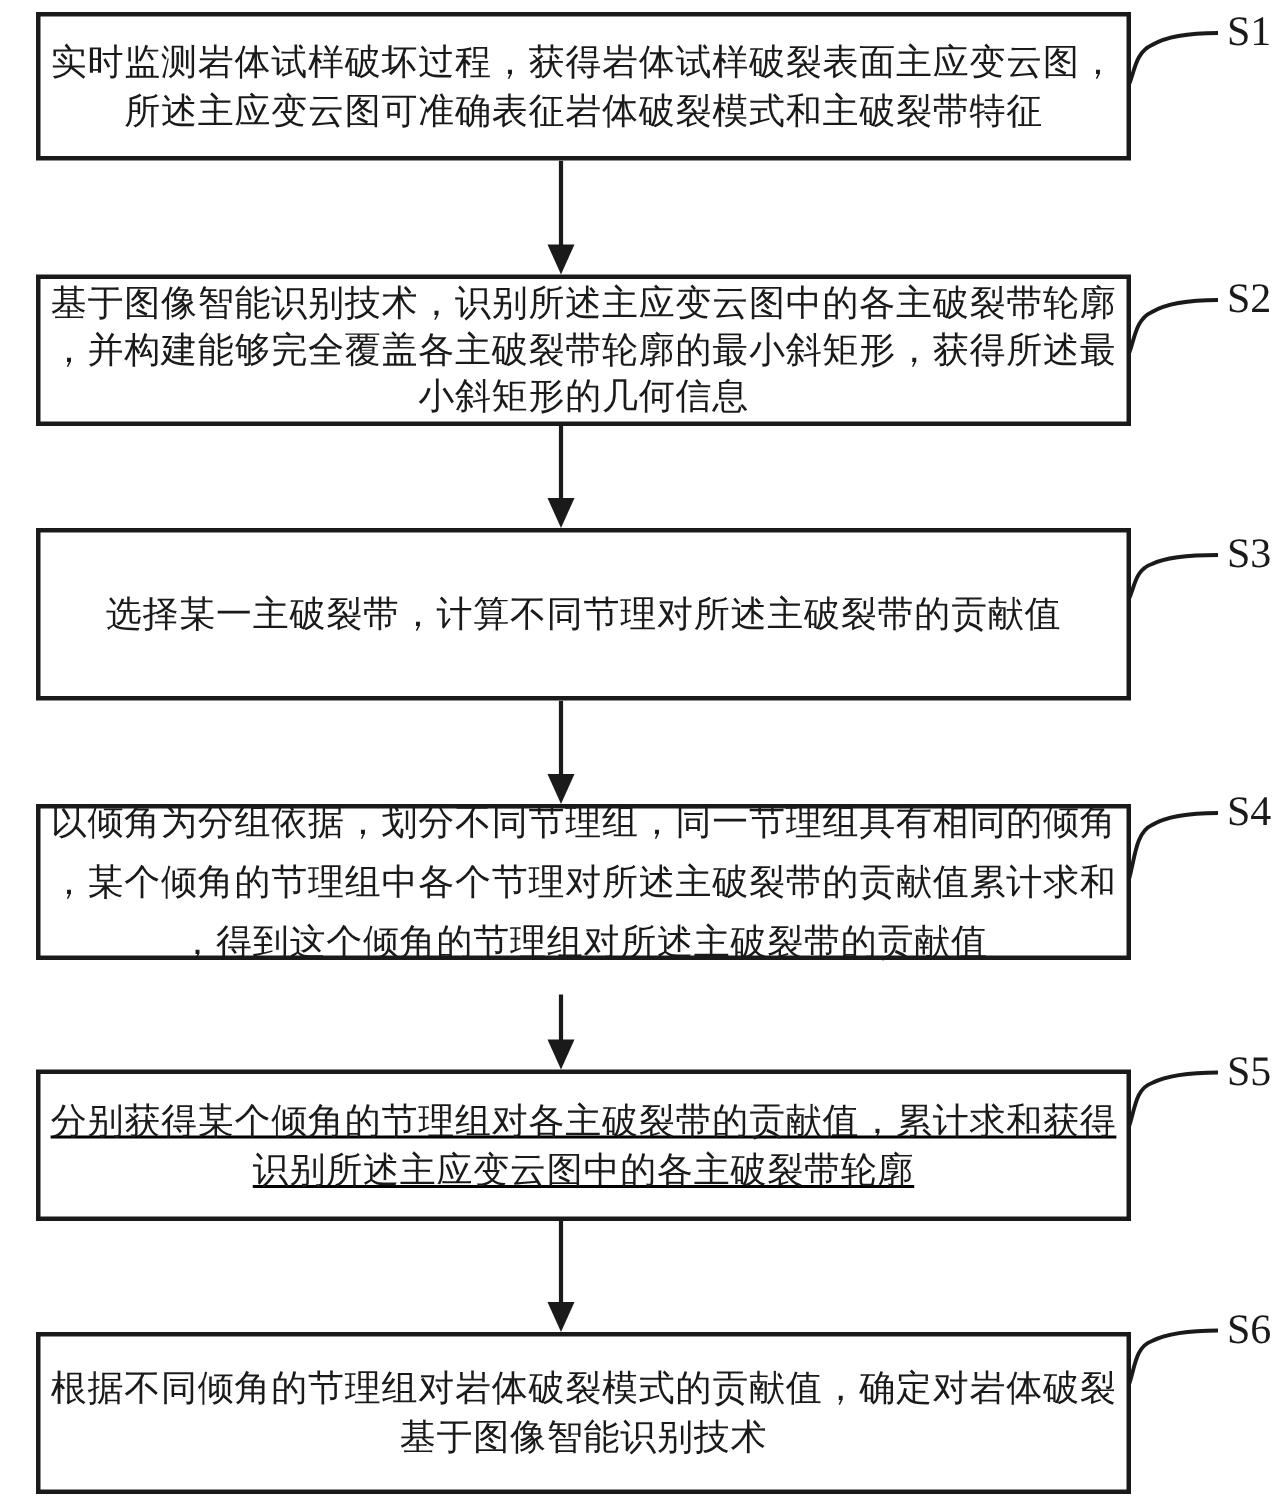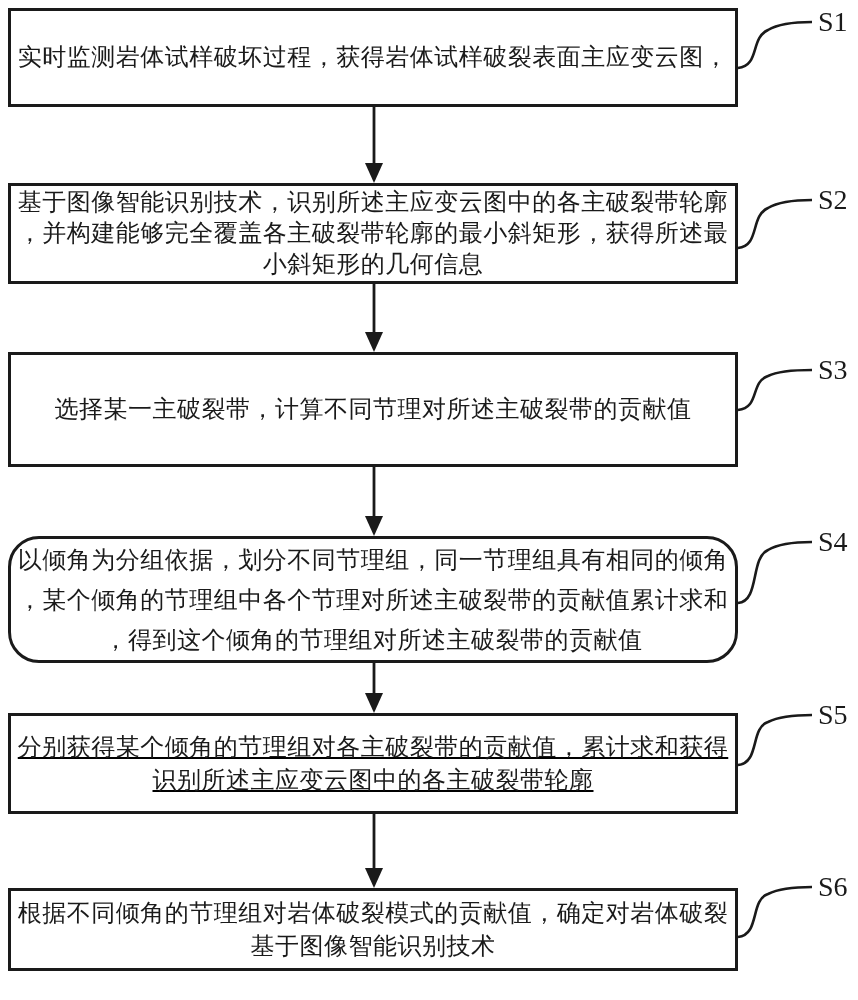--- a/index.html
+++ b/index.html
@@ -17,21 +17,21 @@
   }
   .connector-layer {
     position: absolute;
     left: 0;
     top: 0;
     width: 858px;
     height: 1000px;
   }
   .step-box {
     position: absolute;
-    left: 8px;
+    left: 24px;
     width: 730px;
     box-sizing: border-box;
     border: 3px solid #1a1a1a;
     background: #ffffff;
     display: flex;
     flex-direction: column;
     justify-content: center;
     align-items: center;
     padding: 2px 8px;
   }
@@ -40,24 +40,24 @@
     line-height: 33px;
     color: #1a1a1a;
     text-align: center;
     white-space: nowrap;
     letter-spacing: 0.5px;
   }
   .box-s1 { top: 8px;   height: 99px;  }
   .box-s2 { top: 183px; height: 101px; }
   .box-s2 .box-line { line-height: 31px; }
   .box-s3 { top: 352px; height: 115px; }
-  .box-s4 { top: 536px; height: 127px; border-radius: 31px; }
+  .box-s4 { top: 536px; height: 104px; }
   .box-s4 .box-line { line-height: 40px; }
   .box-s5 { top: 713px; height: 101px; text-decoration: underline; }
-  .box-s6 { top: 888px; height: 83px; }
+  .box-s6 { top: 888px; height: 108px; }
   .step-label {
     position: absolute;
     left: 818px;
     width: 42px;
     font-family: "Liberation Serif", "DejaVu Serif", serif;
     font-size: 28px;
     line-height: 32px;
     color: #1a1a1a;
     text-align: left;
   }
@@ -99,20 +99,21 @@
     <path d="M 738 68 C 760 66 750 38 768 30 C 778 24 794 22 812 22" fill="none" stroke="#1a1a1a" stroke-width="2.6"></path>
     <path d="M 738 248 C 760 246 750 216 768 208 C 778 202 794 200 812 200" fill="none" stroke="#1a1a1a" stroke-width="2.6"></path>
     <path d="M 738 410 C 760 408 750 382 768 376 C 778 371 794 370 812 370" fill="none" stroke="#1a1a1a" stroke-width="2.6"></path>
     <path d="M 738 603 C 760 601 750 558 768 550 C 778 544 794 542 812 542" fill="none" stroke="#1a1a1a" stroke-width="2.6"></path>
     <path d="M 738 765 C 760 763 750 728 768 722 C 778 717 794 715 812 715" fill="none" stroke="#1a1a1a" stroke-width="2.6"></path>
     <path d="M 738 937 C 760 935 750 900 768 894 C 778 889 794 887 812 887" fill="none" stroke="#1a1a1a" stroke-width="2.6"></path>
   </svg>
 
   <div class="step-box box-s1">
     <div class="box-line">实时监测岩体试样破坏过程，获得岩体试样破裂表面主应变云图，</div>
+    <div class="box-line">所述主应变云图可准确表征岩体破裂模式和主破裂带特征</div>
   </div>
 
   <div class="step-box box-s2">
     <div class="box-line">基于图像智能识别技术，识别所述主应变云图中的各主破裂带轮廓</div>
     <div class="box-line">，并构建能够完全覆盖各主破裂带轮廓的最小斜矩形，获得所述最</div>
     <div class="box-line">小斜矩形的几何信息</div>
   </div>
 
   <div class="step-box box-s3">
     <div class="box-line">选择某一主破裂带，计算不同节理对所述主破裂带的贡献值</div>

